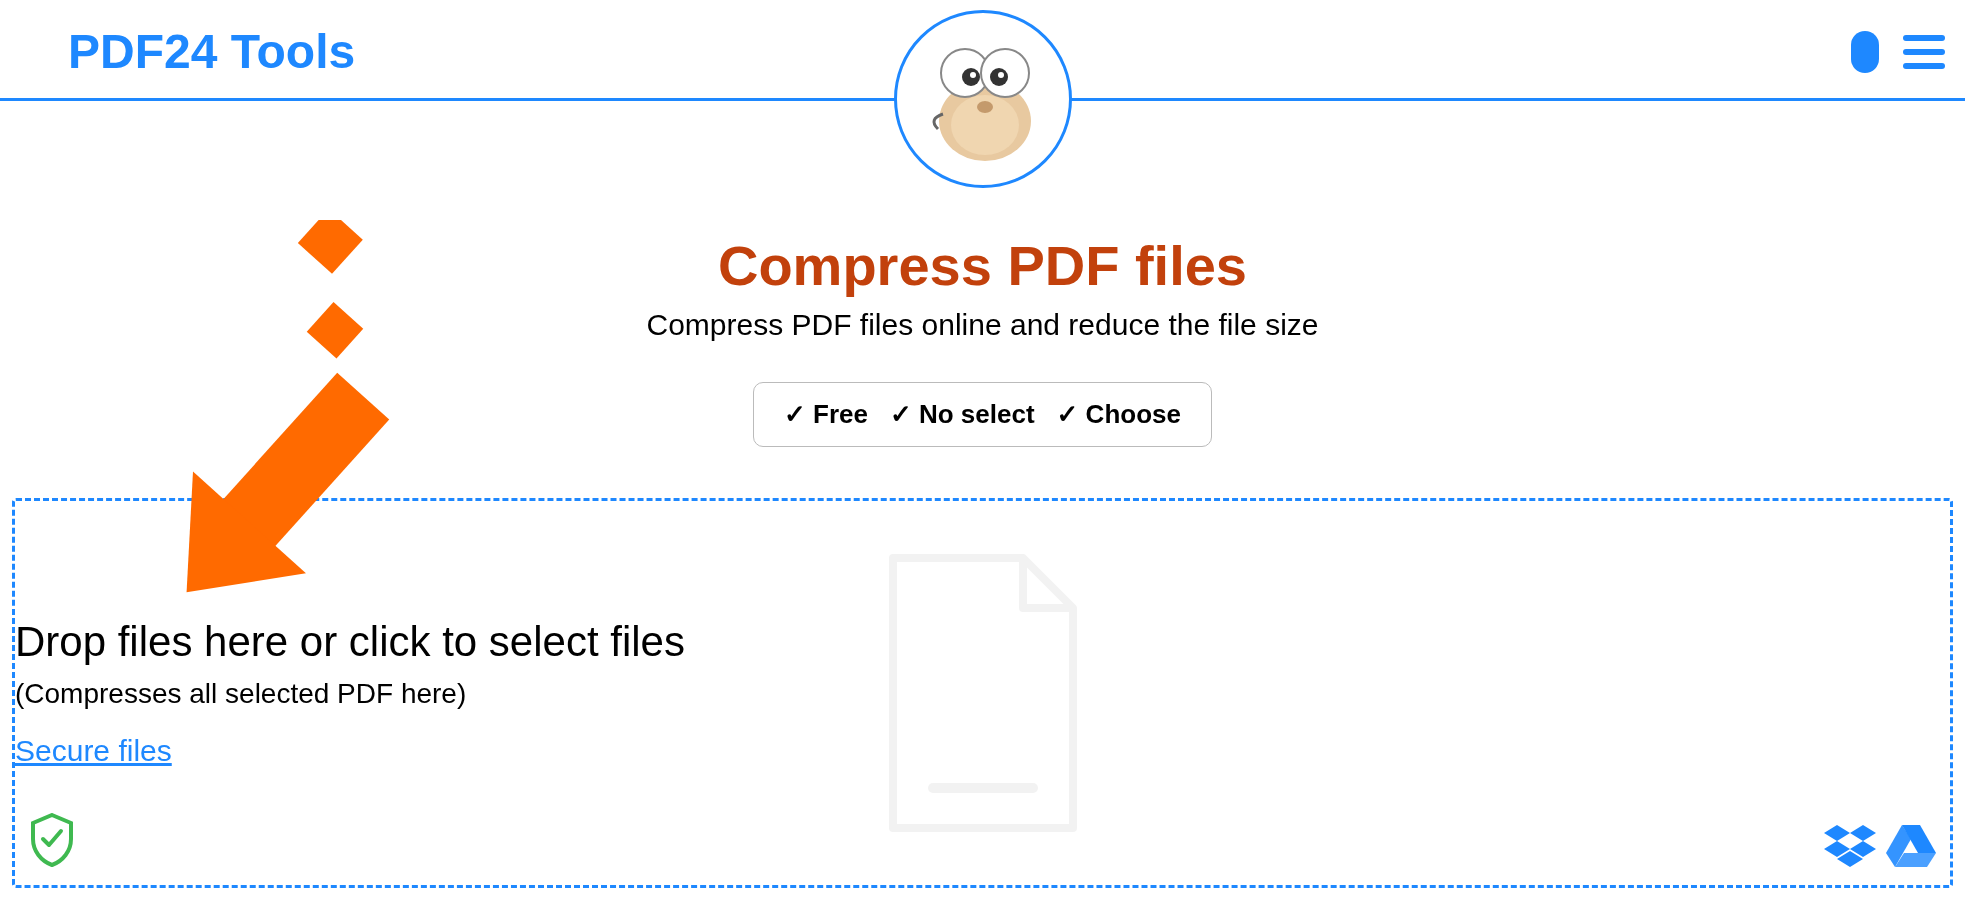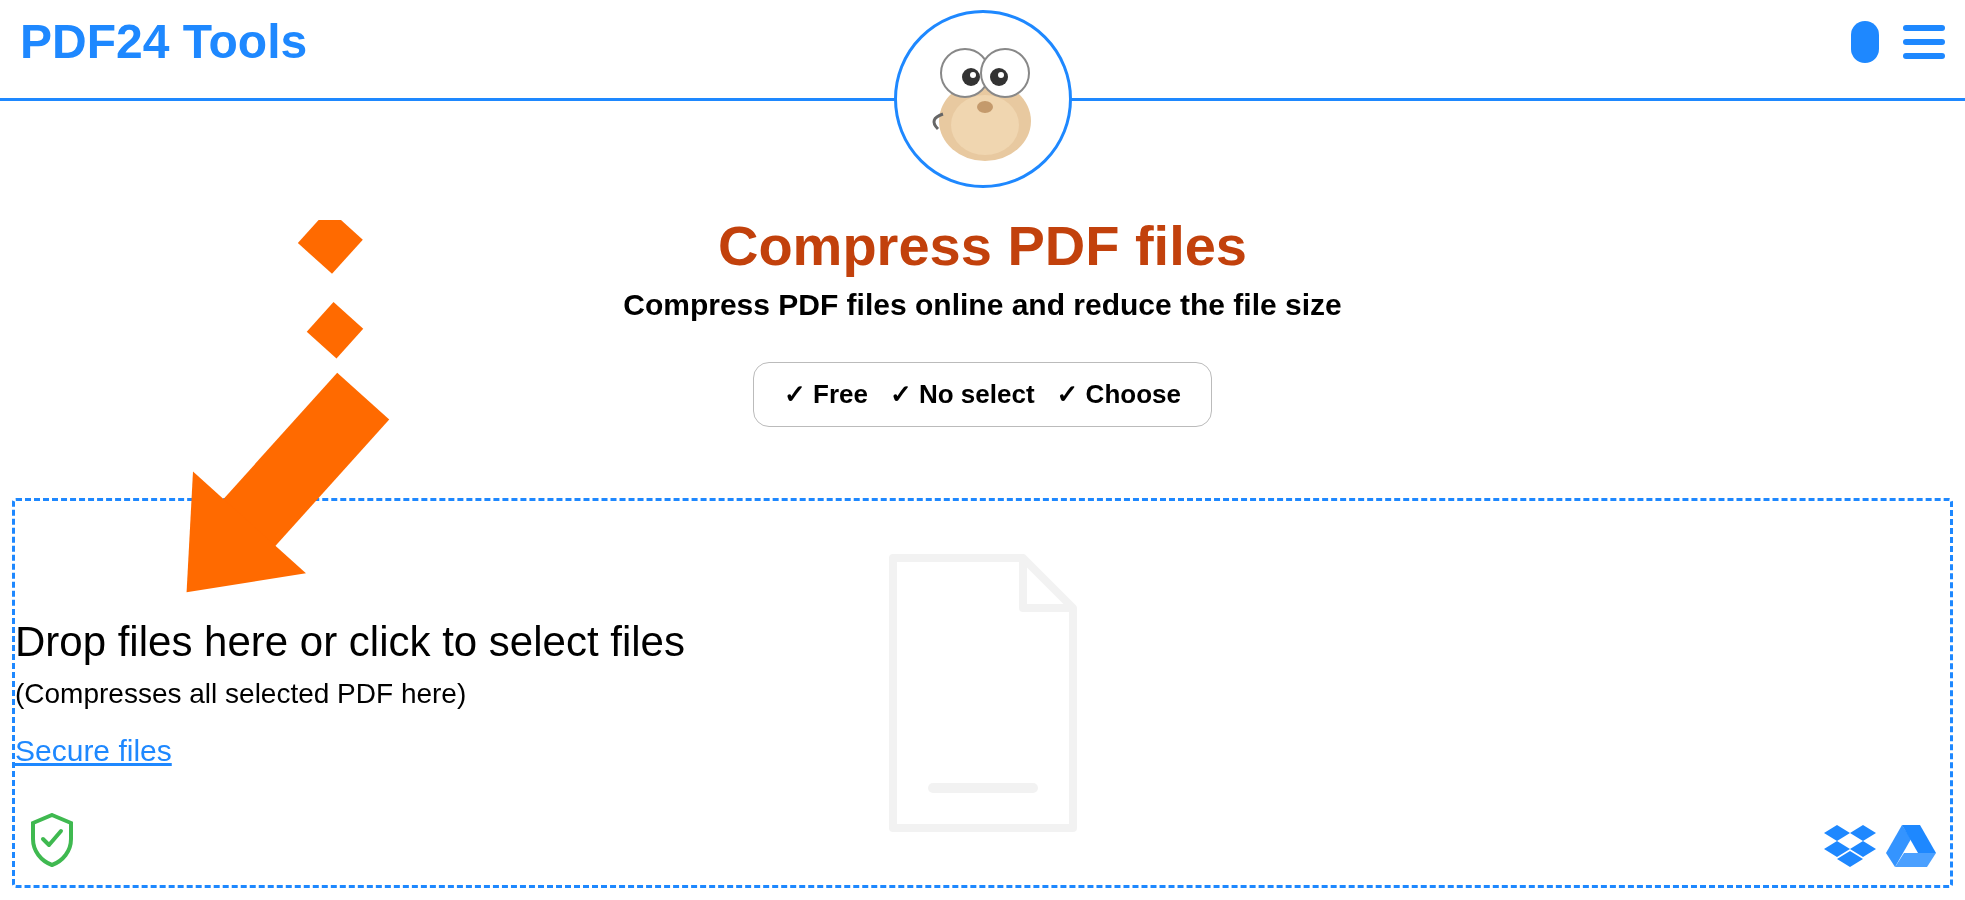--- a/index.html
+++ b/index.html
@@ -8,23 +8,24 @@
       background: #ffffff;
       width: 1965px;
       height: 900px;
       position: relative;
       overflow: hidden;
     }
     .header {
       display: flex;
       align-items: center;
       justify-content: space-between;
-      padding: 14px 20px;
+      padding: 24px 20px;
       position: relative;
       z-index: 5;
+      margin-left: 48px;
     }
     .brand {
       color: #1e88ff;
       font-size: 48px;
       font-weight: bold;
     }
     .header-right {
       display: flex;
       align-items: center;
       gap: 24px;
@@ -80,30 +81,30 @@
       z-index: 2;
     }
     .title {
       font-size: 56px;
       font-weight: bold;
       color: #c2410c;
       margin-bottom: 10px;
     }
     .subtitle {
       font-size: 30px;
-      font-weight: bold;
+      font-weight: normal;
       color: #000;
       margin-bottom: 40px;
     }
     .features-box {
       display: inline-flex;
       align-items: center;
       gap: 22px;
       border: 1px solid #bbb;
-      border-radius: 16px;
+      border-radius: 10px;
       padding: 16px 30px;
       margin-bottom: 40px;
     }
     .feature-item {
       font-size: 26px;
       font-weight: bold;
       color: #000;
       white-space: nowrap;
     }
     .dropzone {

